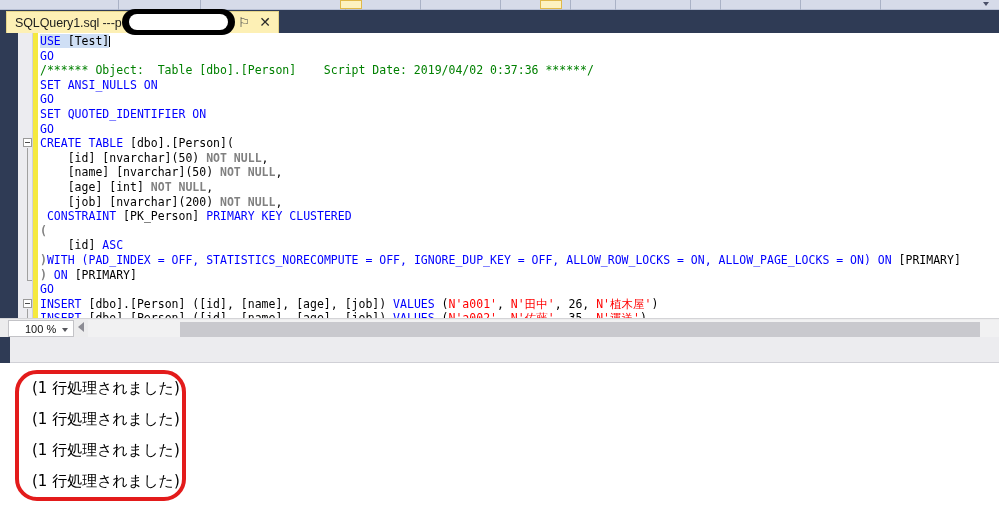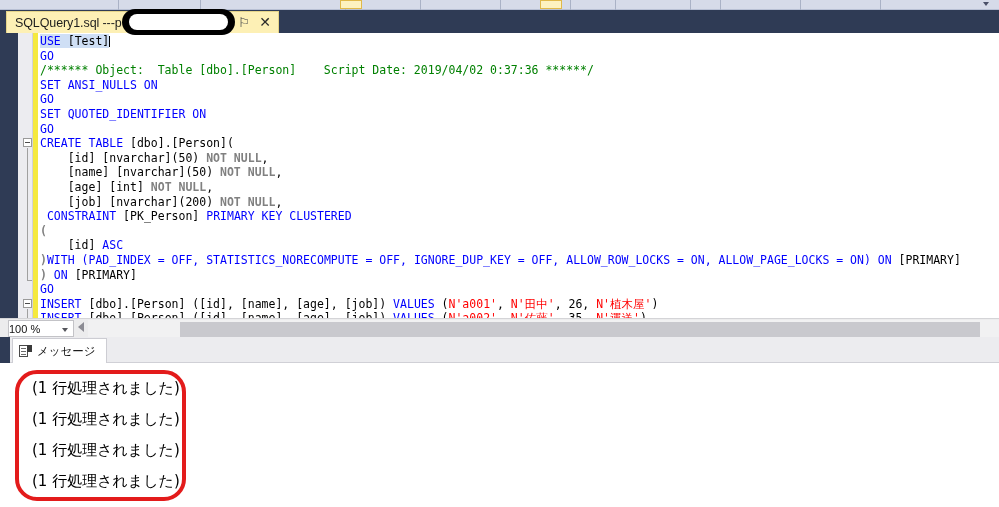--- a/index.html
+++ b/index.html
@@ -209,21 +209,21 @@
     background: #ffffff;
     border: 1px solid #c3c3c7;
     box-sizing: border-box;
     display: flex;
     align-items: center;
   }
   #zoom-combo .zoom-value {
     font-family: "Liberation Sans", sans-serif;
     font-size: 11px;
     color: #111;
-    padding-left: 0;
+    padding-left: 16px;
   }
   #zoom-combo .zoom-arrow {
     position: absolute;
     right: 5px; top: 7px;
     width: 0; height: 0;
     border-left: 3px solid transparent;
     border-right: 3px solid transparent;
     border-top: 4px solid #55565c;
   }
   #hscroll-left {
@@ -397,27 +397,20 @@
     <span class="zoom-arrow"></span>
   </div>
   <div id="hscroll-track">
     <div id="hscroll-thumb"></div>
   </div>
   <div id="hscroll-left"></div>
 </div>
 
 <div id="results-tabstrip">
   <div class="left-band"></div>
-  <div id="tab-messages">
-    <span class="msg-icon">
-      <span class="page"></span>
-        <span class="tag"></span>
-    </span>
-    <span class="tab-label">メッセージ</span>
-  </div>
 </div>
 
 <div id="messages-leftband"></div>
 <div id="messages-pane">
   <div id="messages-list">
       <div class="msg-line">(1 行処理されました)</div>
       <div class="msg-line">(1 行処理されました)</div>
       <div class="msg-line">(1 行処理されました)</div>
       <div class="msg-line">(1 行処理されました)</div>
     </div>

